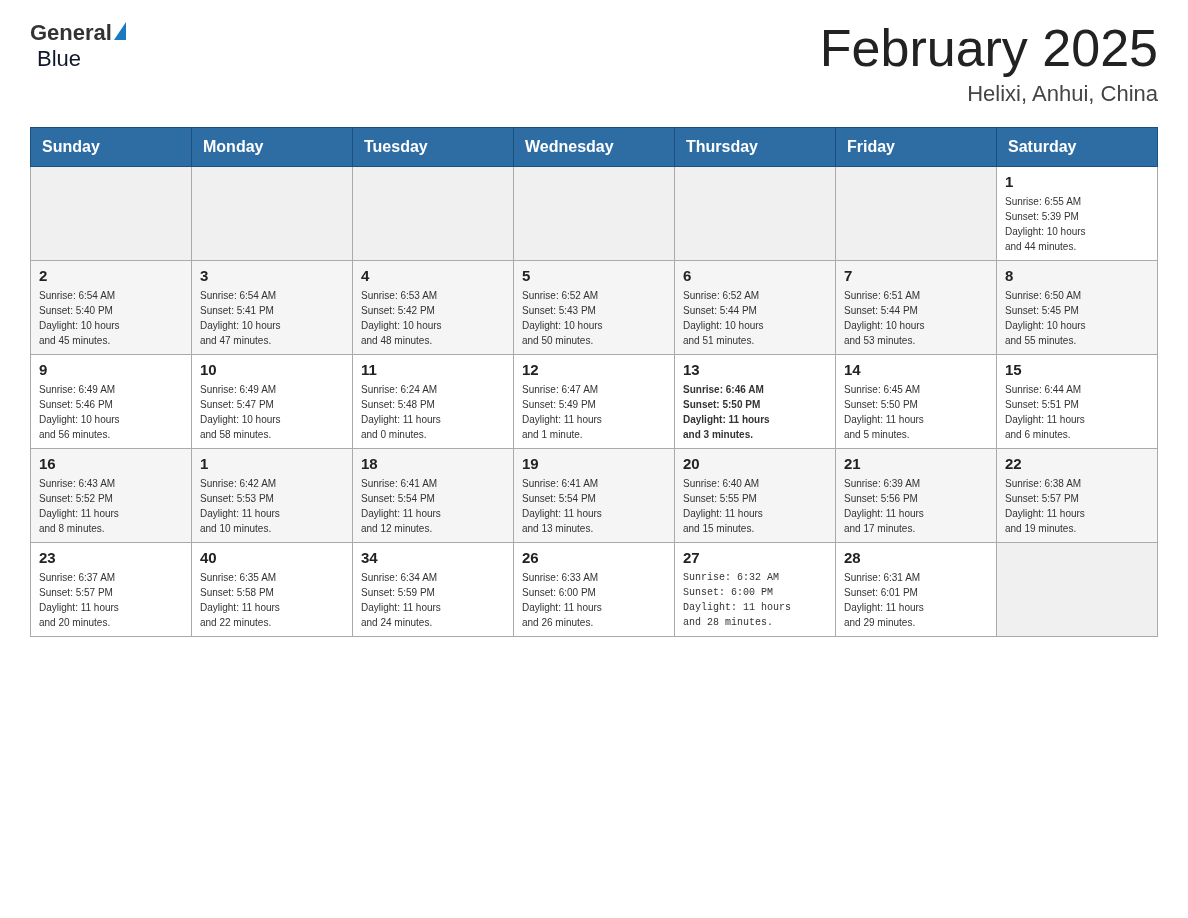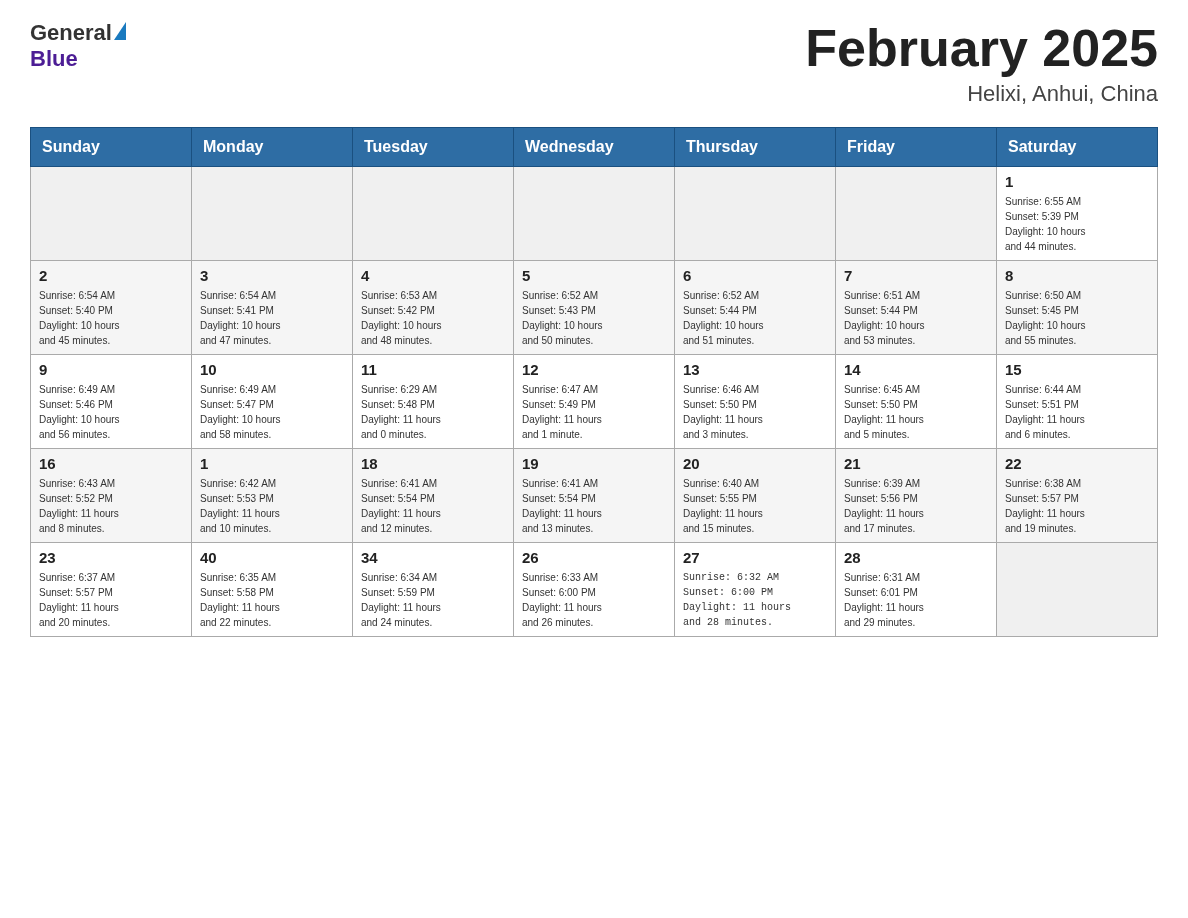--- a/index.html
+++ b/index.html
@@ -33,30 +33,30 @@
     .logo-triangle {
       width: 0;
       height: 0;
       border-left: 12px solid transparent;
       border-bottom: 18px solid #1a7abf;
       margin-left: 2px;
       margin-top: -4px;
     }
     .logo-blue {
       font-size: 22px;
-      font-weight: bold;
-      color: #4c1d95;
-      margin-left: 0;
+      font-weight: normal;
+      color: #0f172a;
+      margin-left: 7px;
     }
     .title-section {
       text-align: right;
     }
     .month-title {
       font-size: 52px;
-      font-weight: bold;
+      font-weight: normal;
       color: #222;
       line-height: 1.1;
     }
     .location-title {
       font-size: 22px;
       color: #444;
       margin-top: 4px;
     }
     .calendar {
       width: 100%;
@@ -209,35 +209,35 @@
         </td>
         <td>
           <span class="day-num">10</span>
           <div class="day-info" style="white-space: pre-line;">Sunrise: 6:49 AM
 Sunset: 5:47 PM
 Daylight: 10 hours
 and 58 minutes.</div>
         </td>
         <td>
           <span class="day-num">11</span>
-          <div class="day-info" style="white-space: pre-line;">Sunrise: 6:29 AM
+          <div class="day-info" style="white-space: pre-line;">Sunrise: 6:24 AM
 Sunset: 5:48 PM
 Daylight: 11 hours
 and 0 minutes.</div>
         </td>
         <td>
           <span class="day-num">12</span>
           <div class="day-info" style="white-space: pre-line;">Sunrise: 6:47 AM
 Sunset: 5:49 PM
 Daylight: 11 hours
 and 1 minute.</div>
         </td>
         <td>
           <span class="day-num">13</span>
-          <div class="day-info" style="white-space: pre-line;">Sunrise: 6:46 AM
+          <div class="day-info" style="white-space: pre-line; font-weight: bold;">Sunrise: 6:46 AM
 Sunset: 5:50 PM
 Daylight: 11 hours
 and 3 minutes.</div>
         </td>
         <td>
           <span class="day-num">14</span>
           <div class="day-info" style="white-space: pre-line;">Sunrise: 6:45 AM
 Sunset: 5:50 PM
 Daylight: 11 hours
 and 5 minutes.</div>

